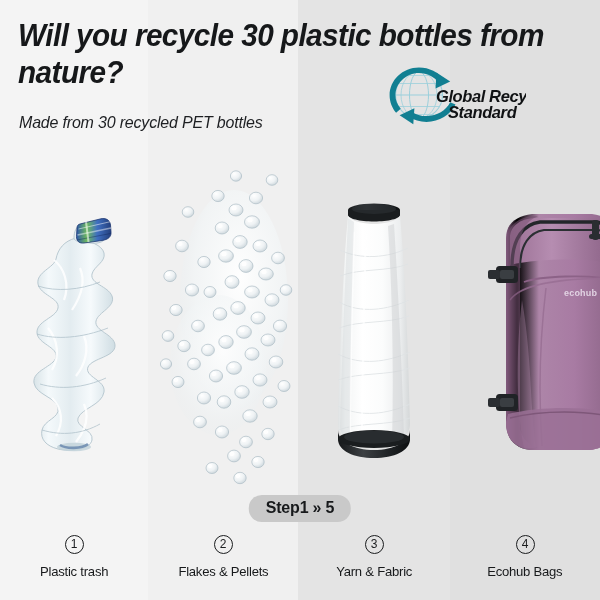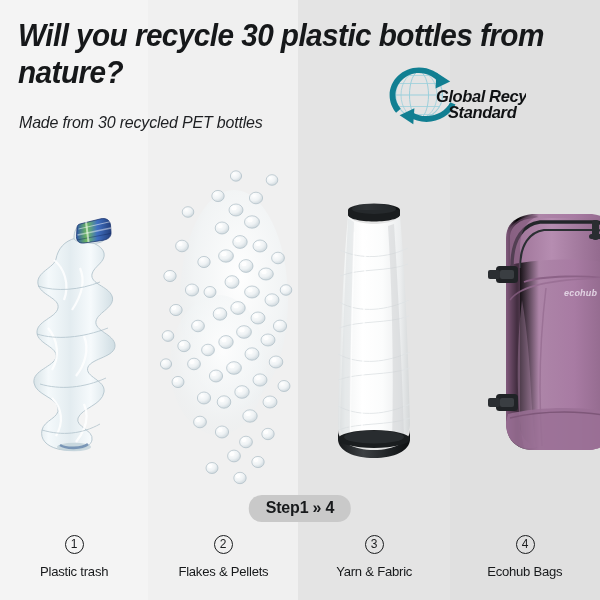--- a/index.html
+++ b/index.html
@@ -37,21 +37,21 @@
   
   .grs-logo { position:absolute; left:378px; top:64px; width:148px; height:62px; }
   .grs-logo svg { display:block; }
 
   
   .strip { position:absolute; left:0; top:150px; width:600px; height:340px; z-index:2; }
   .cell { position:absolute; top:0; height:100%; }
   .cell-1 { left:0;   width:148px; }
   .cell-2 { left:148px; width:150px; }
   .cell-3 { left:298px; width:152px; }
-  .cell-4 { left:450px; width:150px;font-style:italic; }
+  .cell-4 { left:450px; width:150px; }
 
   
   .bottle { position:absolute; left:50%; top:58px; transform:translateX(-50%); width:88px; height:250px; }
 
   
   .pellets { position:absolute; left:0; top:0; width:150px; height:340px; }
 
   
   .yarn { position:absolute; left:50%; top:48px; transform:translateX(-50%); width:96px; height:262px; }
 
@@ -460,21 +460,21 @@
           <rect x="20" y="190" width="14" height="9" rx="2" fill="#3a3e42"></rect>
           <rect x="8" y="190" width="12" height="9" rx="2" fill="#2b2e32"></rect>
         </g>
 
         <text x="84" y="88" font-family="Liberation Sans, sans-serif" font-size="9" font-weight="bold" fill="#e8dcea" opacity="0.9" letter-spacing="0.2">ecohub</text>
       </svg>
     </div>
   </div>
 </div>
 
-<div class="step-badge">Step1 » 4</div>
+<div class="step-badge">Step1 » 5</div>
 
 <div class="footer">
 
   <div class="foot-col fc-1">
     <div class="step-num">1</div>
     <div class="step-label">Plastic trash</div>
   </div>
 
   <div class="foot-col fc-2">
     <div class="step-num">2</div>

